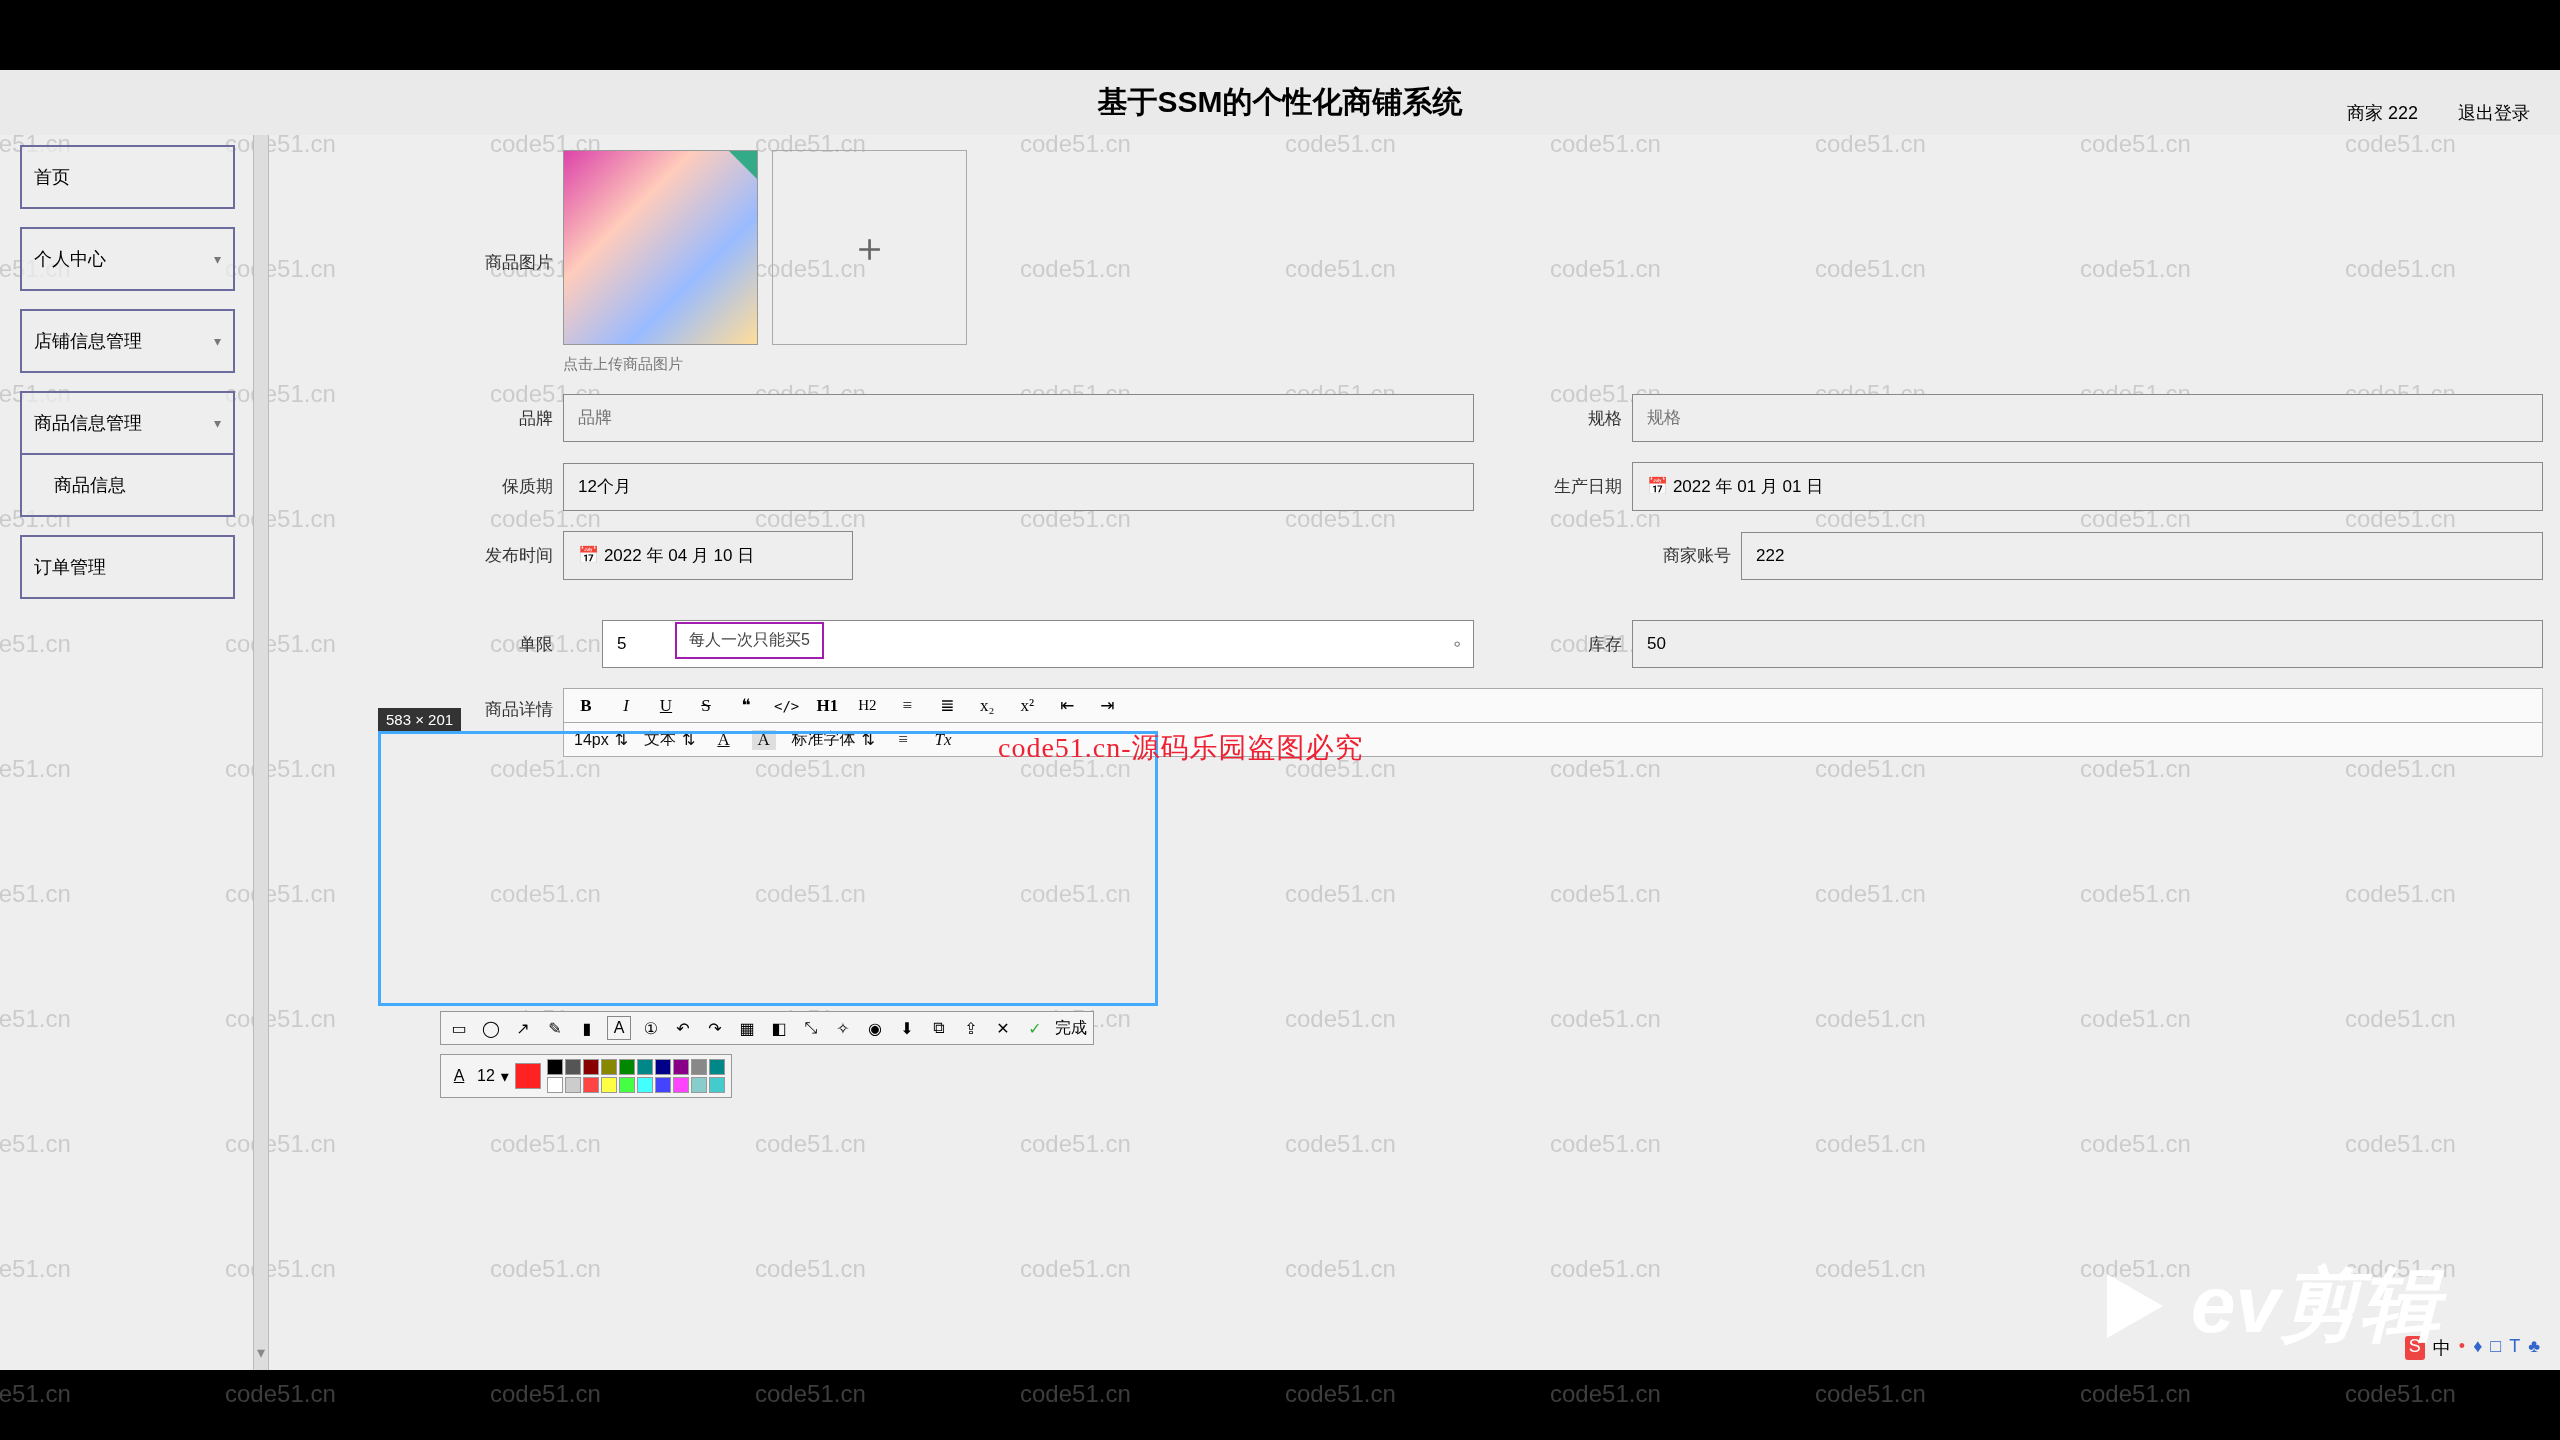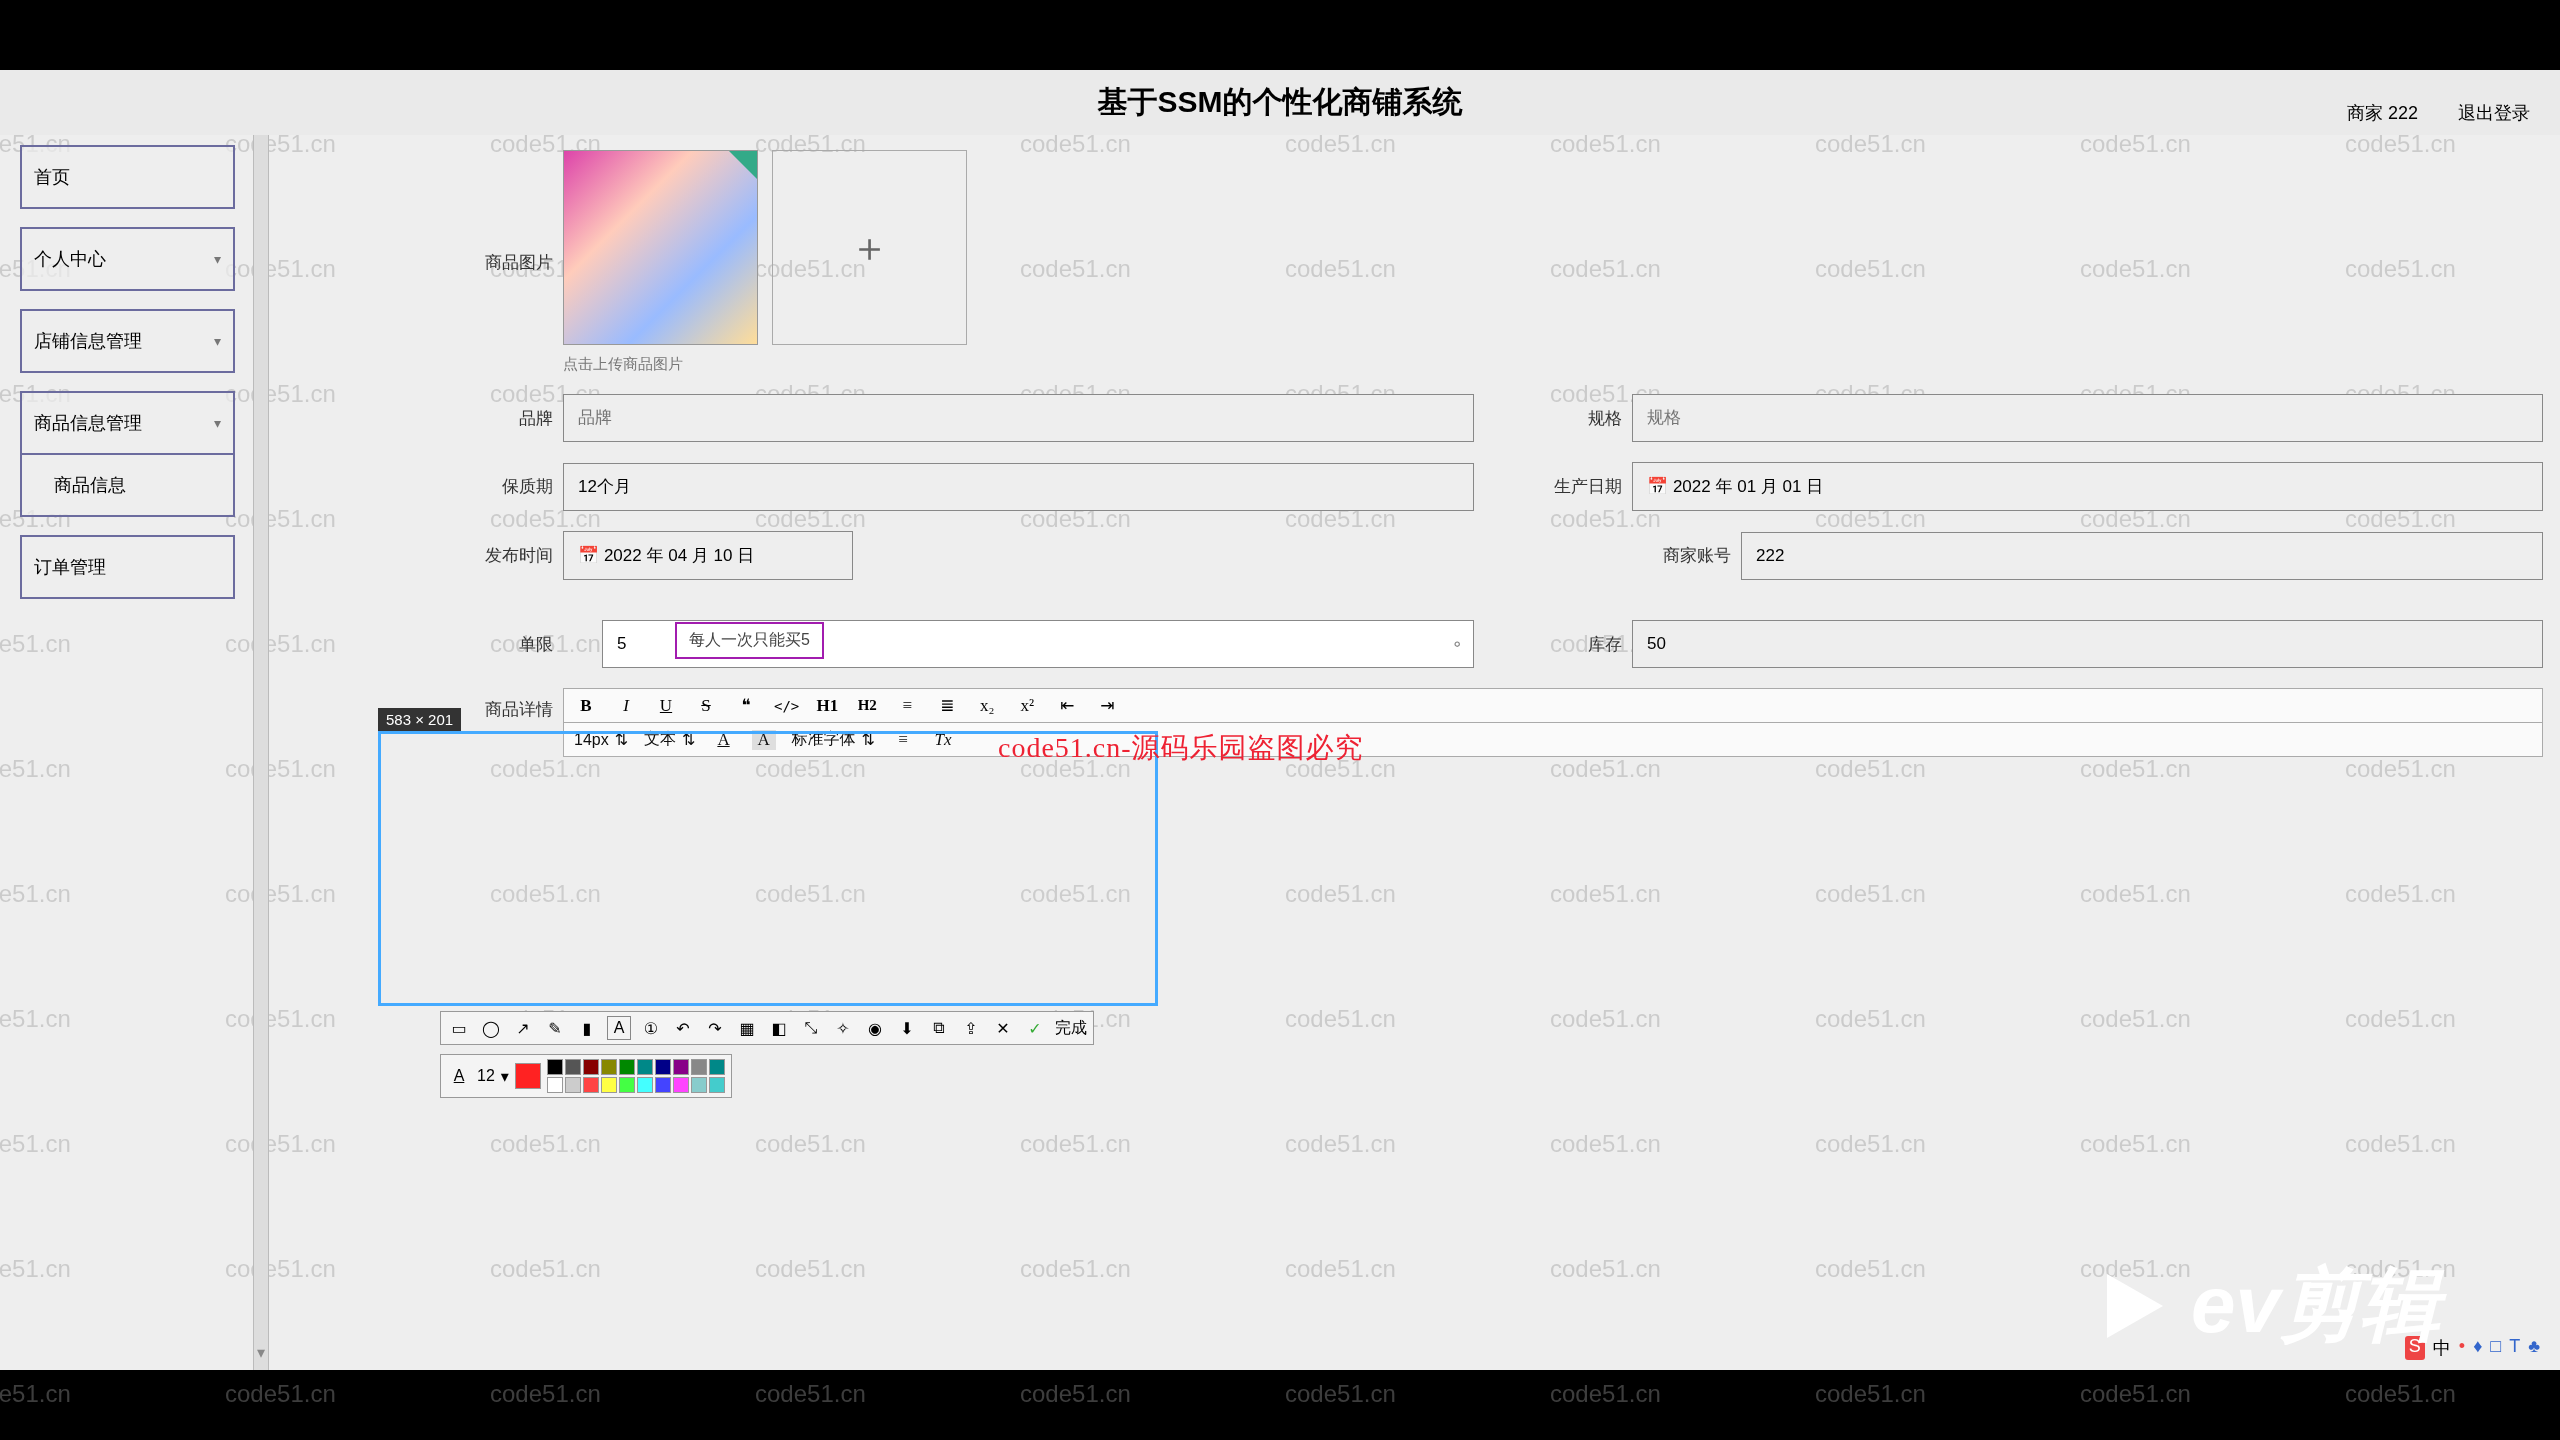--- a/index.html
+++ b/index.html
@@ -141,21 +141,21 @@
           <div class="label" style="padding-top:10px">商品详情</div>
           <div style="flex:1">
             <div class="rte-toolbar">
               <span class="rte-btn" style="font-weight:bold">B</span>
               <span class="rte-btn" style="font-style:italic">I</span>
               <span class="rte-btn" style="text-decoration:underline">U</span>
               <span class="rte-btn" style="text-decoration:line-through">S</span>
               <span class="rte-btn">❝</span>
               <span class="rte-btn" style="font-family:monospace;font-size:14px">&lt;/&gt;</span>
               <span class="rte-btn" style="font-weight:bold">H1</span>
-              <span class="rte-btn" style="font-weight:bold;font-size:15px">H2</span>
+              <span class="rte-btn" style="font-weight:normal;font-size:15px">H2</span>
               <span class="rte-btn">≡</span>
               <span class="rte-btn">≣</span>
               <span class="rte-btn">x₂</span>
               <span class="rte-btn">x²</span>
               <span class="rte-btn">⇤</span>
               <span class="rte-btn">⇥</span>
             </div>
             <div class="rte-toolbar" style="border-top:none">
               <span class="rte-sel">
                   <span>14px</span> 

